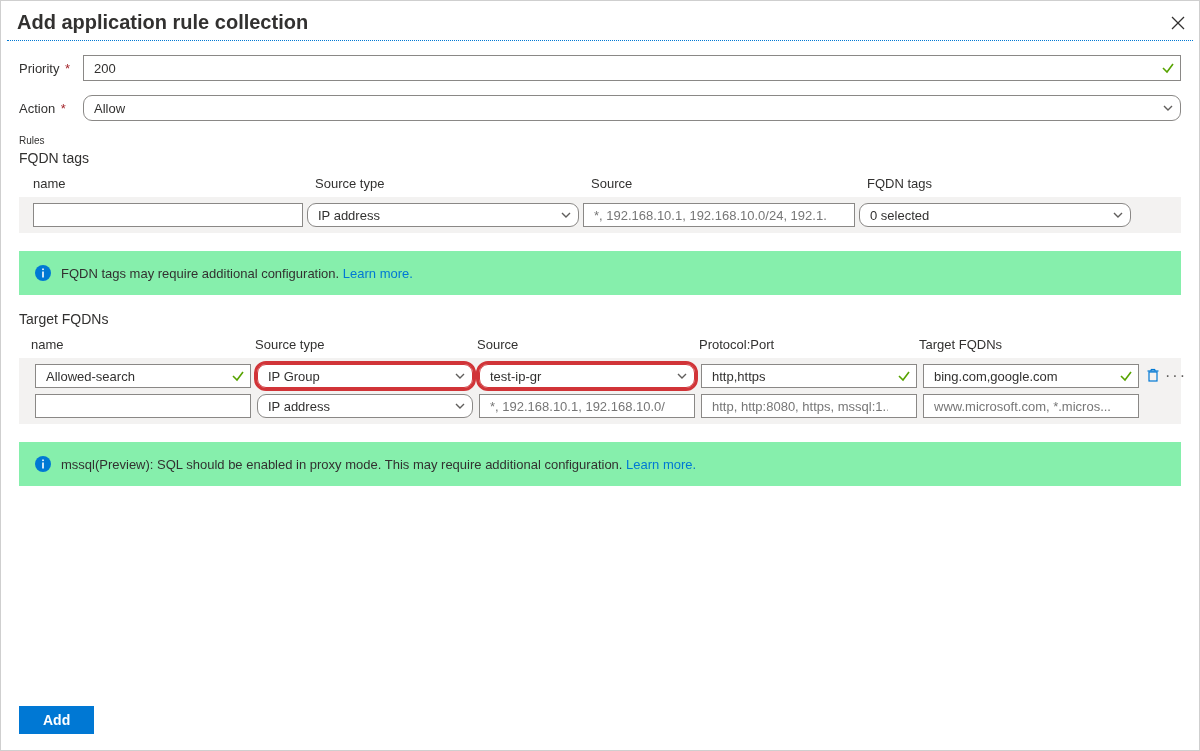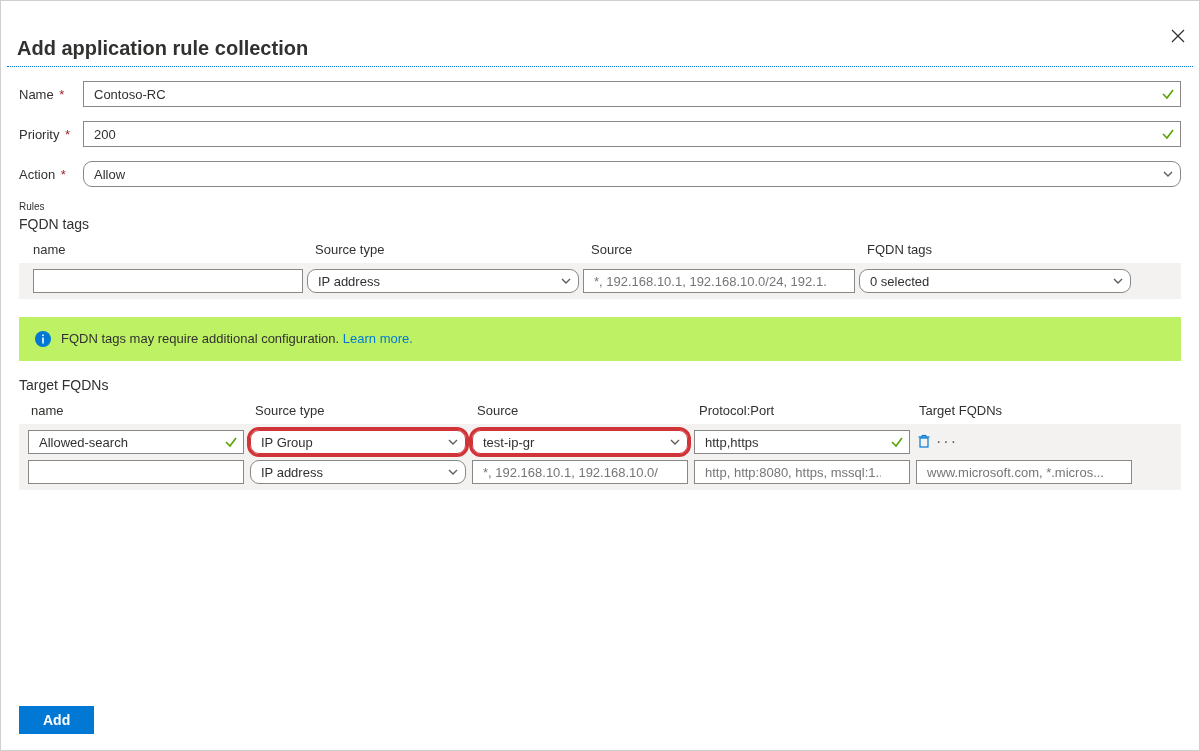--- a/index.html
+++ b/index.html
@@ -1,19 +1,19 @@
 <!DOCTYPE html>
 <html><head>
 <meta charset="utf-8">
 <style>
   * { box-sizing: border-box; }
   html,body { margin:0; padding:0; font-family: "Segoe UI", -apple-system, sans-serif; font-size:13px; color:#323130; background:#fff; }
   .panel { width:1200px; height:751px; border:1px solid #cfcfcf; position:relative; overflow:hidden; }
   .panel-header { display:flex; align-items:center; justify-content:space-between; padding:10px 14px 6px 16px; }
-  .panel-title { font-size:20px; font-weight:600; color:#323130;margin-top:26px; }
+  .panel-title { font-size:20px; font-weight:600; color:#323130; }
   .close-x { cursor:pointer; font-size:16px; color:#605e5c; line-height:1; }
   .close-x svg { width:14px; height:14px; display:block; }
   .dotted { border:none; border-top:1px dotted #0078d4; margin:0 6px 0 6px; }
   .body { padding:14px 18px 0 18px; }
   .form-row { display:flex; align-items:center; margin-bottom:14px; }
   .form-label { width:64px; font-size:13px; color:#323130; }
   .req { color:#a4262c; margin-left:2px; }
   .field-wrap { flex:1; position:relative; }
   .text-input, .select-input {
     width:100%; height:26px; border:1px solid #8a8886; background:#fff;
@@ -31,31 +31,31 @@
   .sub-label { font-size:14px; margin:0 0 10px 0; }
   
   
   .tags-head { display:grid; grid-template-columns: 282px 276px 276px 276px; padding:0 0 0 14px; margin-bottom:6px; }
   .tags-head > div { font-size:13px; color:#323130; }
   .tags-row-wrap { background:#f3f2f1; padding:6px 14px; display:grid; grid-template-columns: 270px 272px 272px 272px; gap:4px; align-items:center; }
   .cell { position:relative; }
   .cell .text-input, .cell .select-input { height:24px; }
   
   .info-banner {
-    margin:18px 0 0 0; background:#bef264; padding:14px 16px; display:flex;
-    gap:10px; font-size:13px;
+    margin:18px 0 0 0; background:#86efac; padding:14px 16px; display:flex;
+    align-items:center; gap:10px; font-size:13px;
   }
   .info-icon { width:16px; height:16px; flex-shrink:0; }
   .info-icon svg circle { fill:#0078d4; }
   .link { color:#0078d4; cursor:pointer; }
   
   .target-section { margin-top:16px; }
   .target-head { display:grid; grid-template-columns: 224px 222px 222px 220px 222px 48px; padding:0 0 0 12px; margin-bottom:6px; }
   .target-head > div { font-size:13px; }
-  .target-row-wrap { background:#f3f2f1; padding:6px 9px; margin-bottom:6px; }
+  .target-row-wrap { background:#f3f2f1; padding:6px 16px; margin-bottom:6px; }
   .target-row { display:grid; grid-template-columns: 216px 216px 216px 216px 216px 48px; gap:6px; align-items:center; }
   .target-row + .target-row { margin-top:6px; }
   .hl { outline:3px solid #d13438; outline-offset:0; border-color:#d13438 !important; }
   .row-actions { display:flex; align-items:center; gap:4px; }
   .trash-icon svg { stroke:#0078d4; }
   .more-icon { color:#605e5c; font-size:16px; letter-spacing:2px; cursor:pointer; }
   
   .footer { position:absolute; left:0; right:0; bottom:0; padding:12px 18px 16px 18px; background:#fff; }
   .add-btn { background:#0078d4; color:#fff; border:none; padding:6px 24px; font-size:14px; font-weight:600; cursor:pointer; }
 
@@ -71,29 +71,20 @@
       <svg viewBox="0 0 14 14">
           <line x1="1" y1="1" x2="13" y2="13" stroke="#323130" stroke-width="1.2"></line>
           <line x1="13" y1="1" x2="1" y2="13" stroke="#323130" stroke-width="1.2"></line>
         </svg>
     </div>
   </div>
   <hr class="dotted">
 
   <div class="body">
 
-    <div class="form-row">
-      <div class="form-label"><span>Name</span><span class="req"> *</span></div>
-      <div class="field-wrap">
-        <input class="text-input" value="Contoso-RC" style="">
-        <span class="check-icon"><svg viewBox="0 0 14 14" fill="none">
-              <polyline points="2,7 6,11 12,3" stroke-width="1.6"></polyline>
-            </svg></span>
-      </div>
-    </div>
 
     <div class="form-row">
       <div class="form-label"><span>Priority</span><span class="req"> *</span></div>
       <div class="field-wrap">
         <input class="text-input" value="200" style="">
         <span class="check-icon"><svg viewBox="0 0 14 14" fill="none">
               <polyline points="2,7 6,11 12,3" stroke-width="1.6"></polyline>
             </svg></span>
       </div>
     </div>
@@ -181,20 +172,26 @@
             <span class="chev-icon"><svg viewBox="0 0 14 14" fill="none">
                   <polyline points="3,5 7,9 11,5" stroke-width="1.4"></polyline>
                 </svg></span>
           </div>
           <div class="cell">
             <input class="text-input small-input" value="http,https" style="">
             <span class="check-icon"><svg viewBox="0 0 14 14" fill="none">
                   <polyline points="2,7 6,11 12,3" stroke-width="1.6"></polyline>
                 </svg></span>
           </div>
+          <div class="cell">
+            <input class="text-input small-input" value="bing.com,google.com" style="">
+            <span class="check-icon"><svg viewBox="0 0 14 14" fill="none">
+                  <polyline points="2,7 6,11 12,3" stroke-width="1.6"></polyline>
+                </svg></span>
+          </div>
           <div class="row-actions">
             <span class="trash-icon">
               <svg width="16" height="16" viewBox="0 0 16 16" fill="none">
                   <rect x="4" y="5" width="8" height="9" stroke-width="1.2"></rect>
                   <line x1="2.5" y1="4" x2="13.5" y2="4" stroke-width="1.2"></line>
                   <line x1="6" y1="4" x2="6" y2="2.5" stroke-width="1.2"></line>
                   <line x1="10" y1="4" x2="10" y2="2.5" stroke-width="1.2"></line>
                   <line x1="6" y1="2.5" x2="10" y2="2.5" stroke-width="1.2"></line>
                 </svg>
             </span>
@@ -218,20 +215,32 @@
           <div class="cell">
             <input class="text-input small-input" placeholder="http, http:8080, https, mssql:1..." style="">
           </div>
           <div class="cell">
             <input class="text-input small-input" placeholder="www.microsoft.com, *.micros..." style="">
           </div>
           <div class="row-actions"></div>
         </div>
       </div>
 
+      <div class="info-banner">
+        <span class="info-icon">
+          <svg viewBox="0 0 16 16">
+              <circle cx="8" cy="8" r="8"></circle>
+              <rect x="7.2" y="6.5" width="1.6" height="6" fill="#fff"></rect>
+              <rect x="7.2" y="3.5" width="1.6" height="1.6" fill="#fff"></rect>
+            </svg>
+        </span>
+        <span>
+          <span>mssql(Preview): SQL should be enabled in proxy mode. This may require additional configuration. </span><span class="link">Learn more.</span>
+        </span>
+      </div>
 
     </div>
   </div>
 
   <div class="footer">
     <button class="add-btn">Add</button>
   </div>
 </div>
 
 </body></html>

